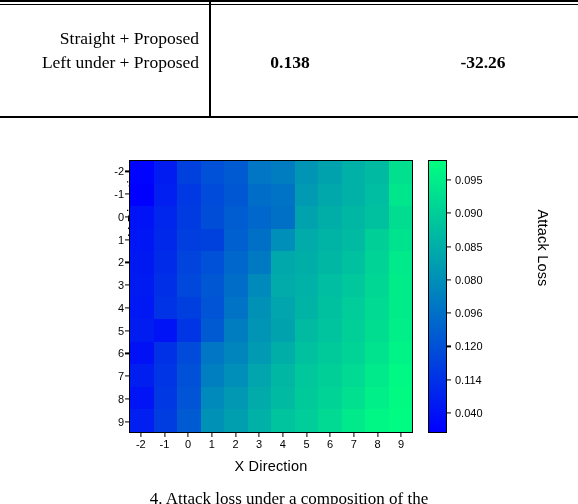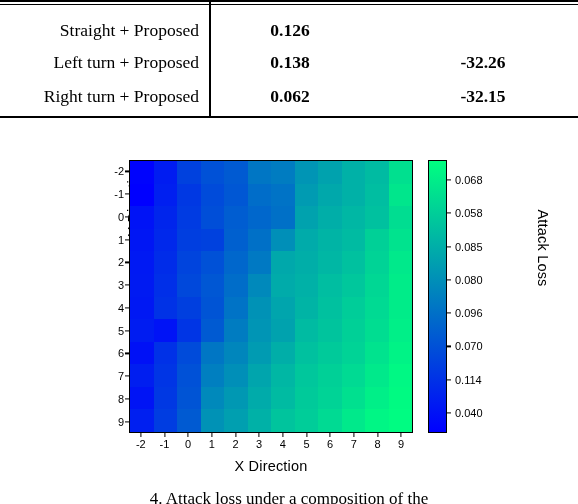--- a/index.html
+++ b/index.html
@@ -242,36 +242,30 @@
   #caption-sliver span { display: block; margin-top: 1px; }
 </style>
 </head>
 <body>
 
 <div id="results-table">
   <div class="rule-top"></div>
   <div class="rule-top2"></div>
   <div class="vrule"></div>
 
-  <div class="trow" style="top:12px;">
+  <div class="trow" style="top:20px;">
     <div class="tcell-label">Straight + Proposed</div>
-    <div class="tcell-num tcell-v1">0.126</div>
   </div>
 
   <div class="trow" style="top:44px;">
-    <div class="tcell-label">Left turn + Proposed</div>
+    <div class="tcell-label">Left under + Proposed</div>
     <div class="tcell-num tcell-v1">0.138</div>
     <div class="tcell-num tcell-v2">-32.26</div>
   </div>
 
-  <div class="trow" style="top:78px;">
-    <div class="tcell-label">Right turn + Proposed</div>
-    <div class="tcell-num tcell-v1">0.062</div>
-    <div class="tcell-num tcell-v2">-32.15</div>
-  </div>
 
   <div class="rule-bottom"></div>
 </div>
 
 <div id="figure"></div>
 
 <div id="ylabel">Y Direction</div>
 <div id="xlabel">X Direction</div>
 <div id="cblabel">Attack Loss</div>
 
@@ -476,28 +470,28 @@
 
 <div id="colorbar">
   <div id="colorbar-gradient" style="background: linear-gradient(to top, rgb(0, 0, 255), rgb(0, 255, 128));"></div>
 </div>
 <div id="colorbar-ticks">
     <div class="cbtickmark" style="top: 92.6829%;"></div>
     <div class="cbtick" style="top: 92.6829%;">0.040</div>
     <div class="cbtickmark" style="top: 80.4878%;"></div>
     <div class="cbtick" style="top: 80.4878%;">0.114</div>
     <div class="cbtickmark" style="top: 68.2927%;"></div>
-    <div class="cbtick" style="top: 68.2927%;">0.070</div>
+    <div class="cbtick" style="top: 68.2927%;">0.120</div>
     <div class="cbtickmark" style="top: 56.0976%;"></div>
     <div class="cbtick" style="top: 56.0976%;">0.096</div>
     <div class="cbtickmark" style="top: 43.9024%;"></div>
     <div class="cbtick" style="top: 43.9024%;">0.080</div>
     <div class="cbtickmark" style="top: 31.7073%;"></div>
     <div class="cbtick" style="top: 31.7073%;">0.085</div>
     <div class="cbtickmark" style="top: 19.5122%;"></div>
-    <div class="cbtick" style="top: 19.5122%;">0.058</div>
+    <div class="cbtick" style="top: 19.5122%;">0.090</div>
     <div class="cbtickmark" style="top: 7.31707%;"></div>
-    <div class="cbtick" style="top: 7.31707%;">0.068</div>
+    <div class="cbtick" style="top: 7.31707%;">0.095</div>
   </div>
 
 <div id="caption-sliver">
   <span>4. Attack loss under a composition of the</span>
 </div>
 
 </body></html>

